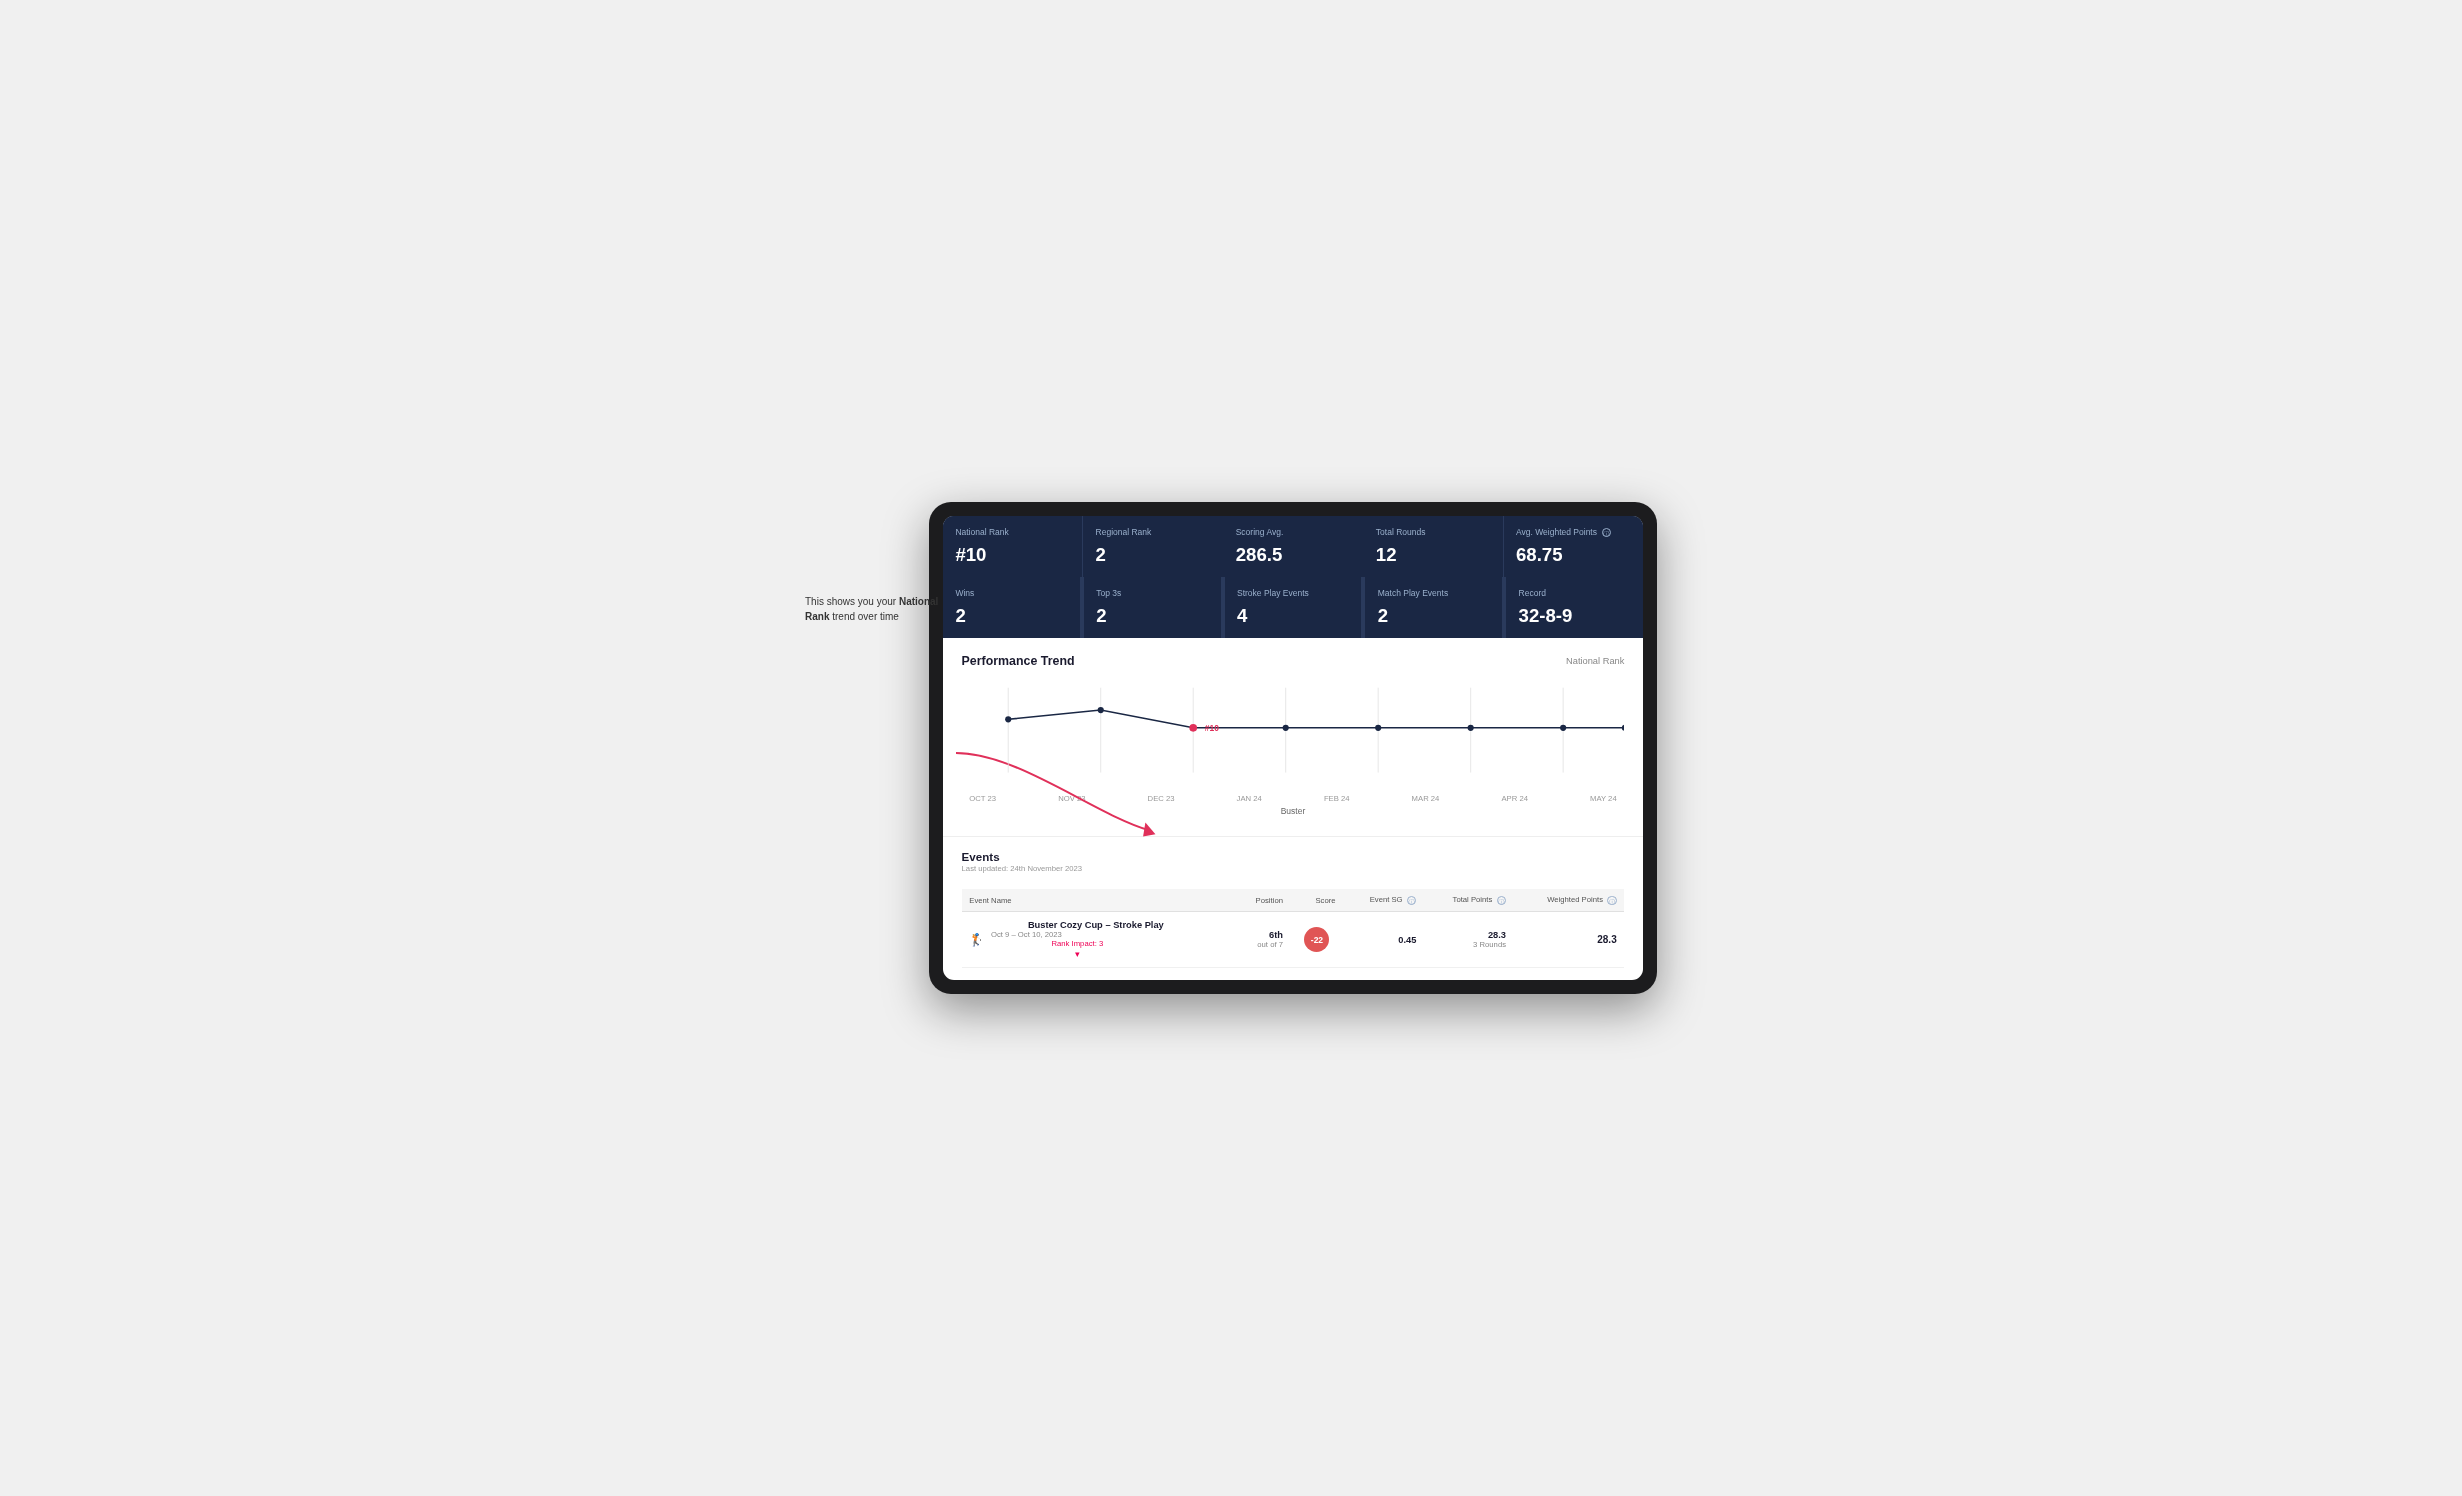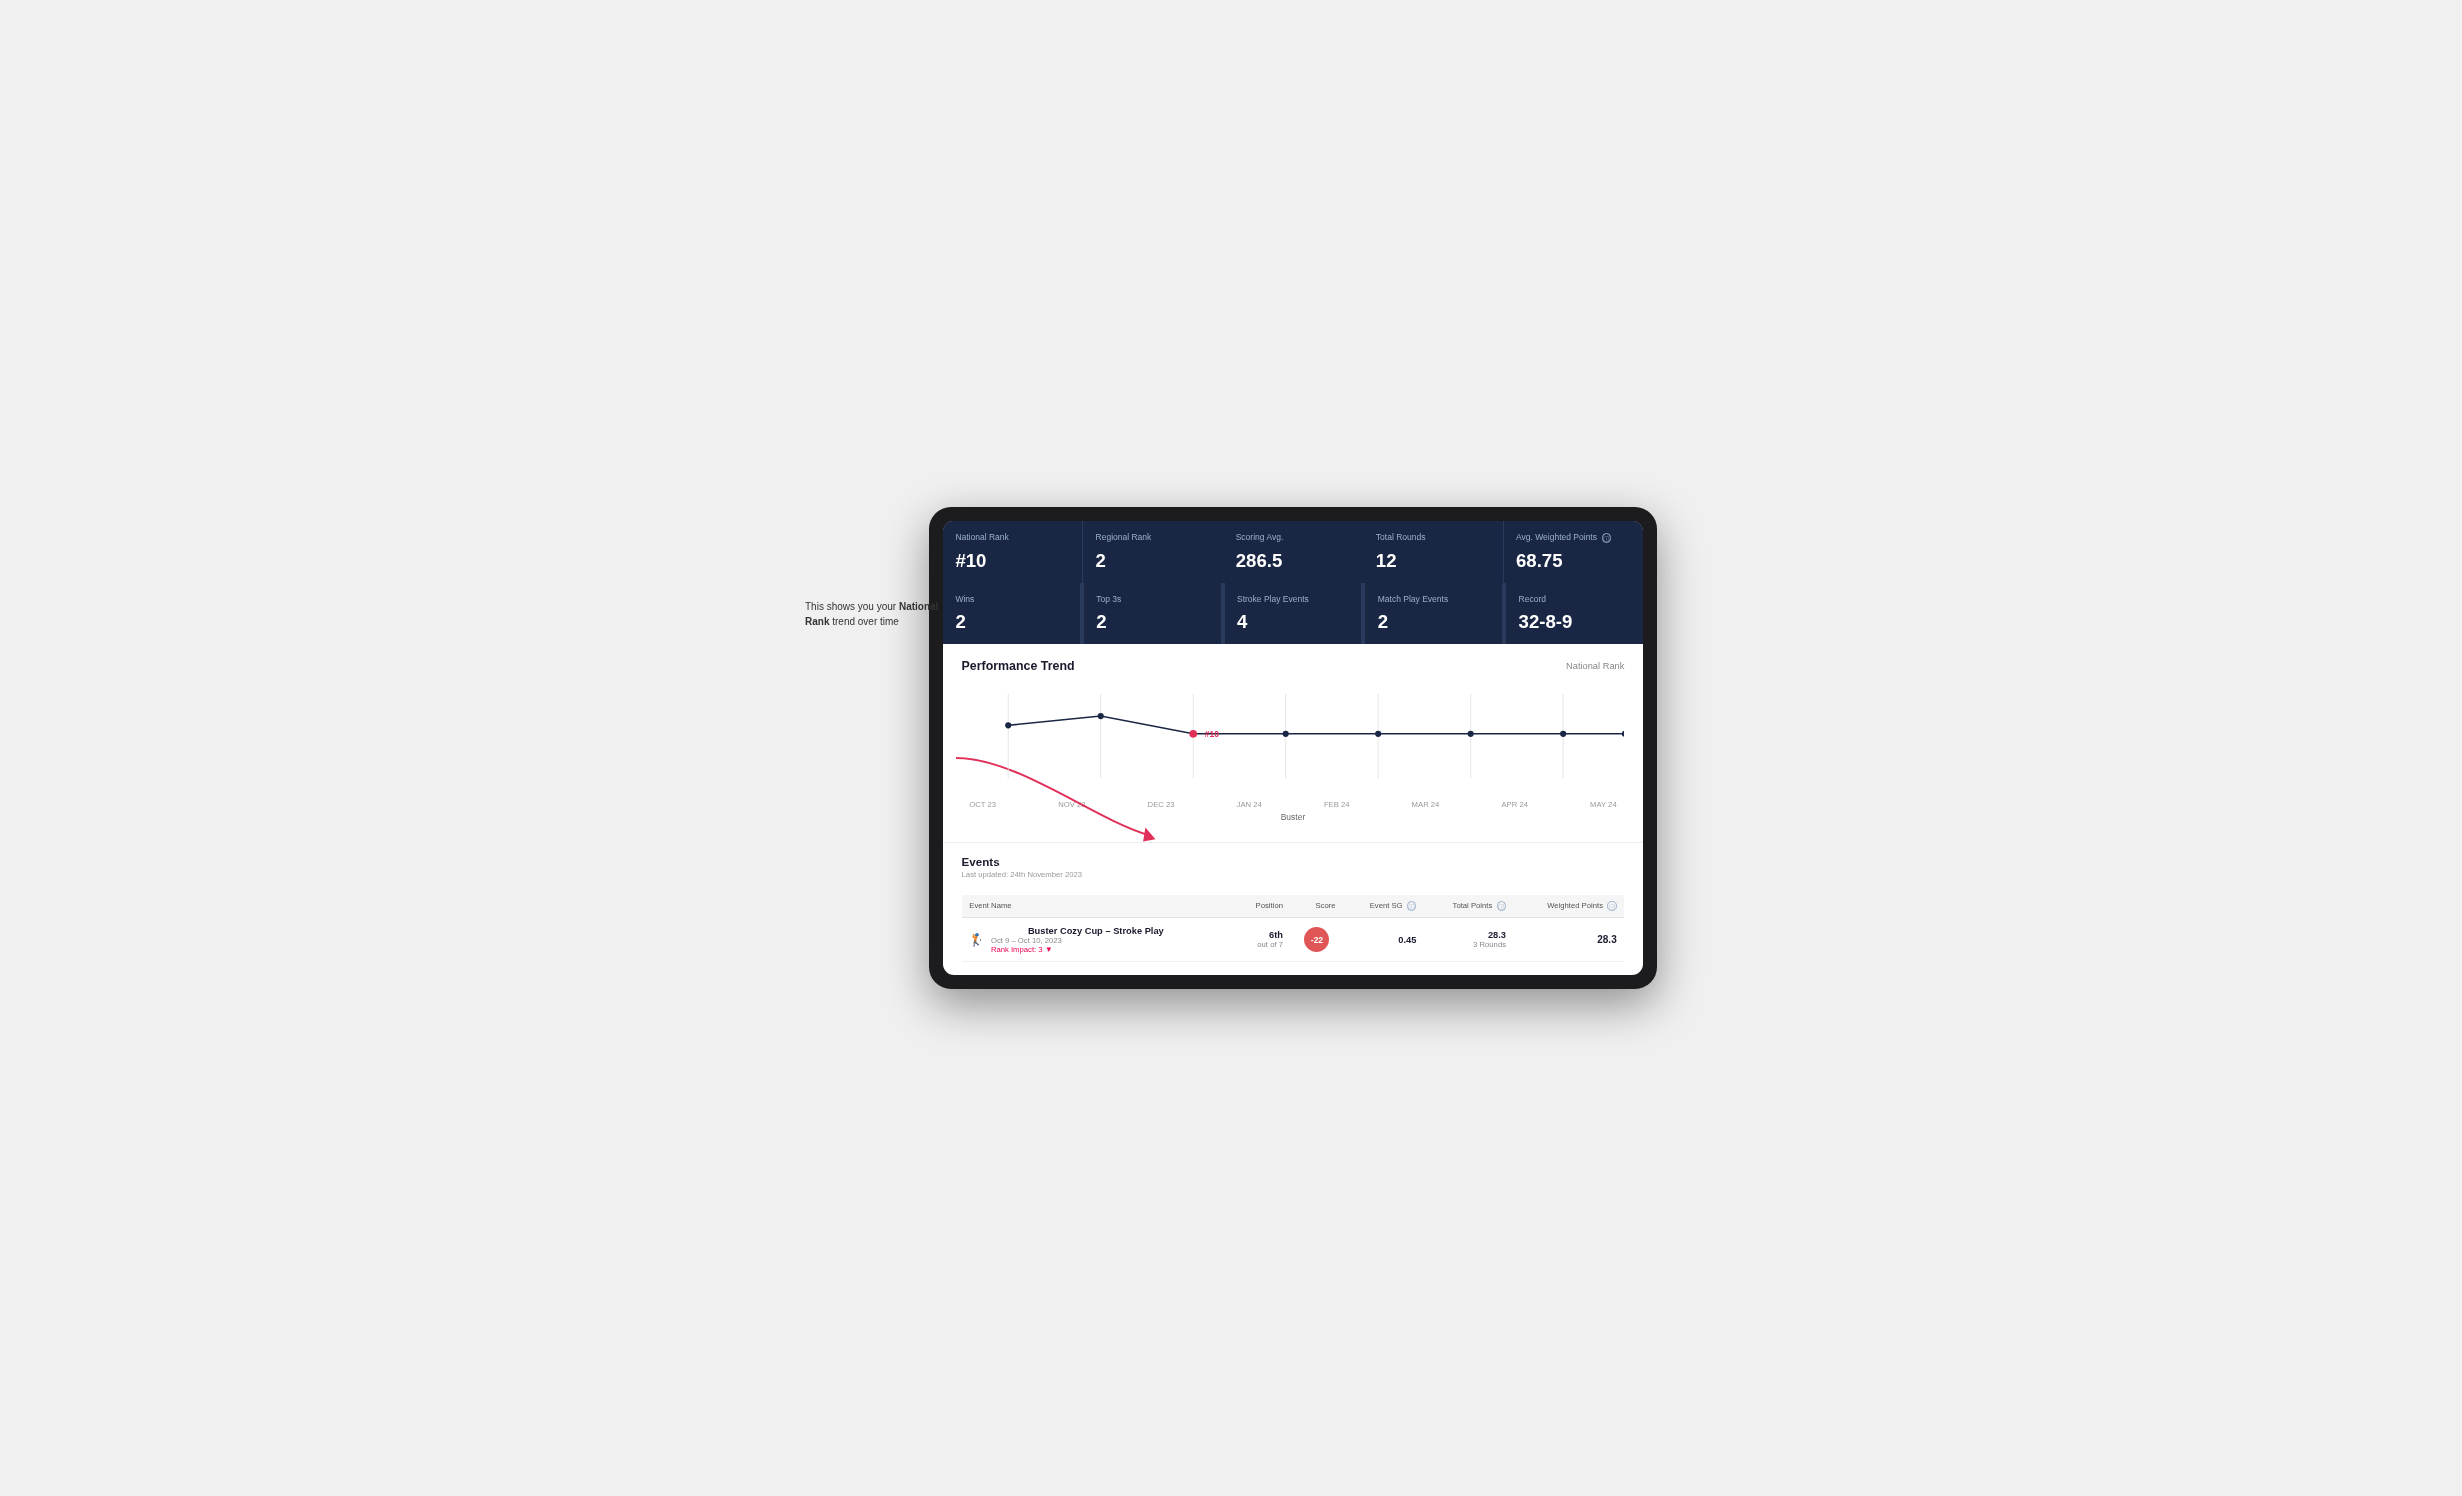--- a/index.html
+++ b/index.html
@@ -187,21 +187,21 @@
     }
 
     .events-table th.right { text-align: right; }
     .events-table td { padding: 7.7px 7.7px; border-bottom: 0.8px solid #f0f0f0; vertical-align: middle; }
     .events-table td.right { text-align: right; }
 
     .event-name-cell { display: flex; align-items: center; gap: 6.2px; }
     .event-icon { font-size: 12.4px; }
     .event-name { font-size: 9.3px; font-weight: 600; color: #1a1a2e; padding-left: 37px; }
     .event-date { font-size: 7.7px; color: #888; }
-    .rank-impact { font-size: 7.7px; color: #e05; display: flex; align-items: center; gap: 2.3px; }
+    .rank-impact { font-size: 7.7px; color: #e05; display: flex; align-items: center; gap: 2.3px; flex-direction: column; }
 
     .score-badge {
       background: #e05555;
       color: white;
       border-radius: 50%;
       width: 25px;
       height: 25px;
       display: flex;
       align-items: center;
       justify-content: center;

